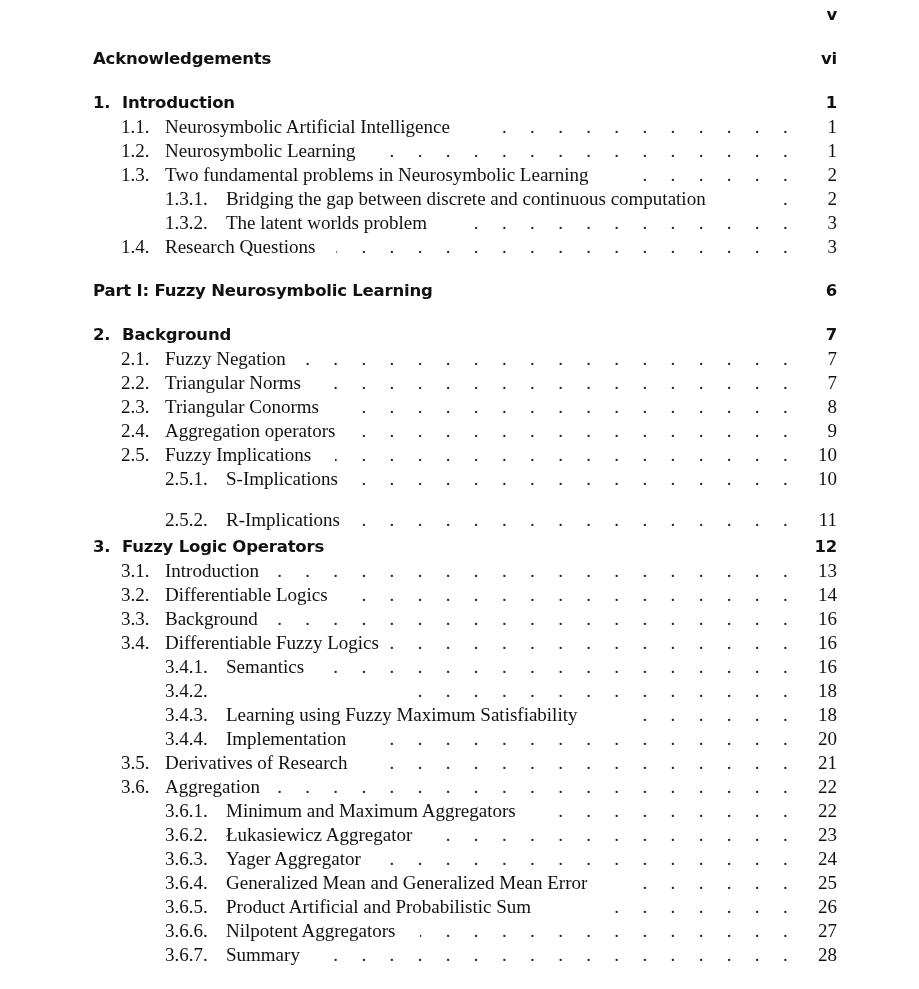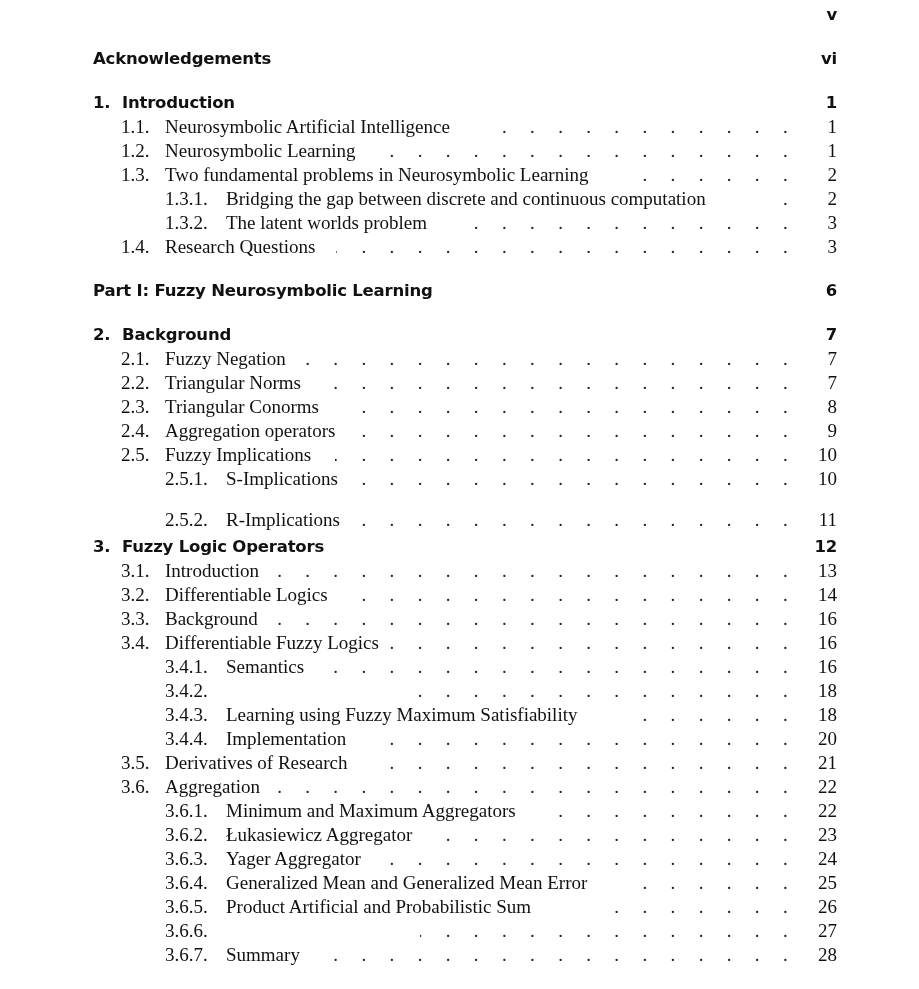--- a/index.html
+++ b/index.html
@@ -217,20 +217,21 @@
     <span class="page serif">25</span>
   </div>
   <div class="row lvl3" style="top:895px">
     <span class="num serif">3.6.5.</span>
     <span class="title serif">Product Artificial and Probabilistic Sum</span>
     <span class="leader" style="left:590px">. . . . . . . . . . . . . . . . . . . . . . . . . . . . . . . . . . . . . . . . . . . . . . . . . . .</span>
     <span class="page serif">26</span>
   </div>
   <div class="row lvl3" style="top:919px">
     <span class="num serif">3.6.6.</span>
+    <span class="title serif">Nilpotent Aggregators</span>
     <span class="leader" style="left:420px">. . . . . . . . . . . . . . . . . . . . . . . . . . . . . . . . . . . . . . . . . . . . . . . . . . .</span>
     <span class="page serif">27</span>
   </div>
   <div class="row lvl3" style="top:943px">
     <span class="num serif">3.6.7.</span>
     <span class="title serif">Summary</span>
     <span class="leader" style="left:316px">. . . . . . . . . . . . . . . . . . . . . . . . . . . . . . . . . . . . . . . . . . . . . . . . . . .</span>
     <span class="page serif">28</span>
   </div>
 

